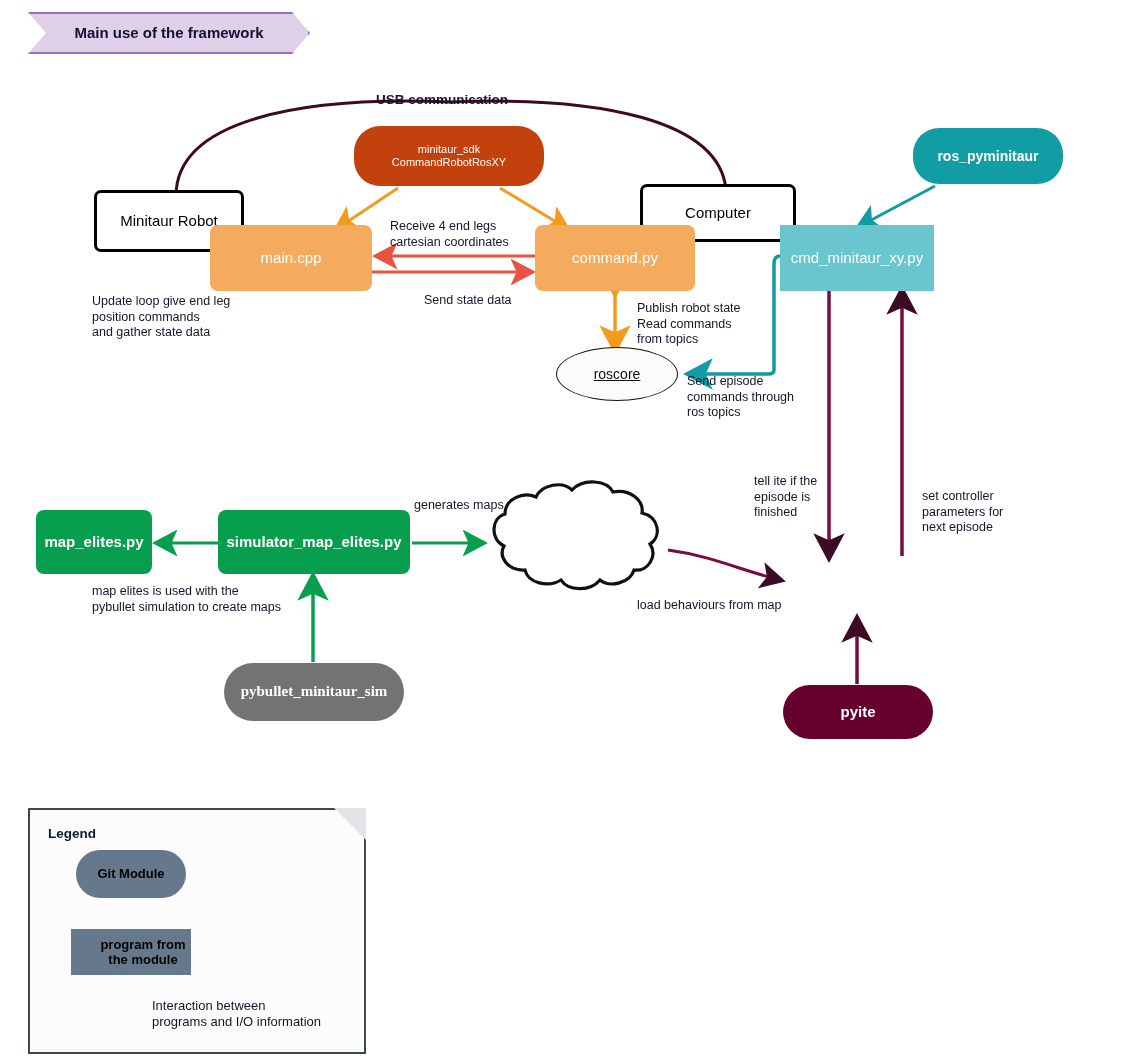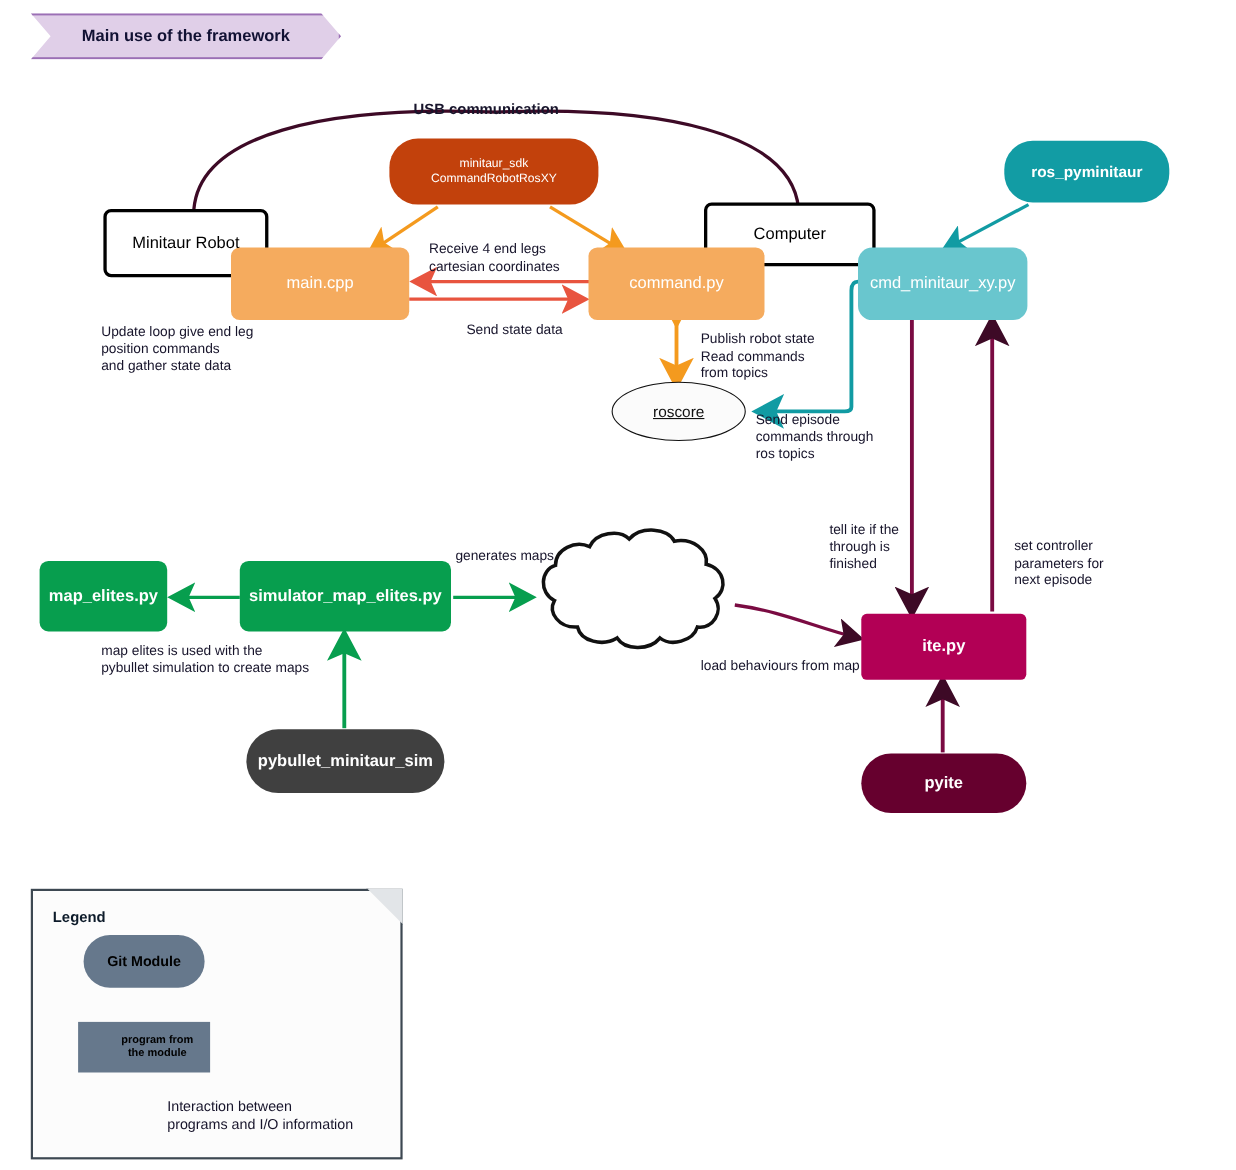--- a/index.html
+++ b/index.html
@@ -14,44 +14,44 @@
   
   .banner{background:#e0cfe8;border:2px solid #9b6fb5;color:#111133;
           font-weight:bold;font-size:15px;}
   .hw-box{background:#ffffff;border:3px solid #000000;border-radius:7px;
           color:#000;font-weight:normal;font-size:15px;}
   .orange-pill{background:#c2410c;border-radius:26px;color:#ffffff;
                font-weight:normal;font-size:11px;}
   .orange-box{background:#f5ab5e;border-radius:8px;color:#ffffff;font-size:15px;}
   .teal-pill{background:#129ca4;border-radius:26px;color:#ffffff;
              font-weight:bold;font-size:14px;}
-  .teal-box{background:#69c6ce;border-radius:13px;color:#ffffff;font-size:15px;}
+  .teal-box{background:#69c6ce;border-radius:0;color:#ffffff;font-size:15px;}
   .green-box{background:#07a košu;}
   .green-box{background:#079e4e;border-radius:8px;color:#ffffff;font-weight:bold;font-size:15px;}
-  .green-pill{background:#404040;border-radius:34px;color:#ffffff;font-weight:bold;font-size:15px;}
+  .green-pill{background:#737373;border-radius:34px;color:#ffffff;font-weight:bold;font-size:15px;font-family:Liberation Serif, serif;}
   .magenta-box{background:#b20055;border-radius:5px;color:#ffffff;font-weight:bold;font-size:15px;}
   .magenta-pill{background:#66002e;border-radius:34px;color:#ffffff;font-weight:bold;font-size:15px;}
   .ellipse{background:#fbfbfb;border:1.5px solid #111;border-radius:50%;
            color:#111;font-size:14px;}
   .cloud-label{color:#111;font-size:15px;}
 
   
   .ann{position:absolute;color:#17142b;font-size:12.5px;line-height:1.25;}
   .ann.b{font-weight:bold;font-size:13.5px;}
 
   
   #legend-box{position:absolute;left:28px;top:808px;width:338px;height:246px;
               background:#fcfcfc;border:2px solid #3d4852;box-sizing:border-box;}
   #legend-fold{position:absolute;right:-2px;top:-2px;width:0;height:0;
                border-left:32px solid transparent;border-top:32px solid #e2e5e8;}
   .legend-title{position:absolute;left:18px;top:16px;font-weight:bold;font-size:13.5px;color:#0d1b2a;}
   .legend-pill{position:absolute;left:76px;top:850px;width:110px;height:48px;
                background:#66788c;border-radius:24px;color:#000000;font-weight:bold;font-size:13px;}
   .legend-rect{position:absolute;left:71px;top:929px;width:120px;height:46px;
-               background:#66788c;color:#000;font-weight:bold;font-size:10px;padding-left:24px;}
+               background:#66788c;color:#000;font-weight:bold;font-size:13px;padding-left:24px;}
   .legend-arrow-text{position:absolute;left:152px;top:998px;width:200px;color:#17142b;font-size:13px;line-height:1.25;}
 </style>
 </head>
 <body>
 
 <div id="stage">
 
   <svg class="layer" viewBox="0 0 1124 1064">
     <defs>
       <marker id="mk-dark" markerWidth="9" markerHeight="9" refX="6.5" refY="4.5" orient="auto">
@@ -166,23 +166,20 @@
 
   <div class="node green-box" style="left:218px;top:510px;width:192px;height:64px;">
     <span>simulator_map_elites.py</span>
   </div>
 
   <div class="node green-pill" style="left:224px;top:663px;width:180px;height:58px;">
     <span>pybullet_minitaur_sim</span>
   </div>
 
 
-  <div class="node magenta-box" style="left:783px;top:558px;width:150px;height:60px;">
-    <span>ite.py</span>
-  </div>
 
   <div class="node magenta-pill" style="left:783px;top:685px;width:150px;height:54px;">
     <span>pyite</span>
   </div>
 
   <div class="ann b" style="left:376px;top:92px;">USB communication</div>
 
   <div class="ann" style="left:92px;top:294px;width:190px;white-space:pre-line;">Update loop give end leg
 position commands
 and gather state data</div>
@@ -194,21 +191,21 @@
 
   <div class="ann" style="left:637px;top:301px;width:180px;white-space:pre-line;">Publish robot state
 Read commands
 from topics</div>
 
   <div class="ann" style="left:687px;top:374px;width:180px;white-space:pre-line;">Send  episode
 commands through
 ros topics</div>
 
   <div class="ann" style="left:754px;top:474px;width:130px;white-space:pre-line;">tell ite if the
-through is
+episode is
 finished</div>
 
   <div class="ann" style="left:922px;top:489px;width:150px;white-space:pre-line;">set controller
 parameters for
 next episode</div>
 
   <div class="ann" style="left:414px;top:498px;width:160px;">generates maps</div>
 
   <div class="ann" style="left:637px;top:598px;width:220px;">load behaviours from map</div>
 

